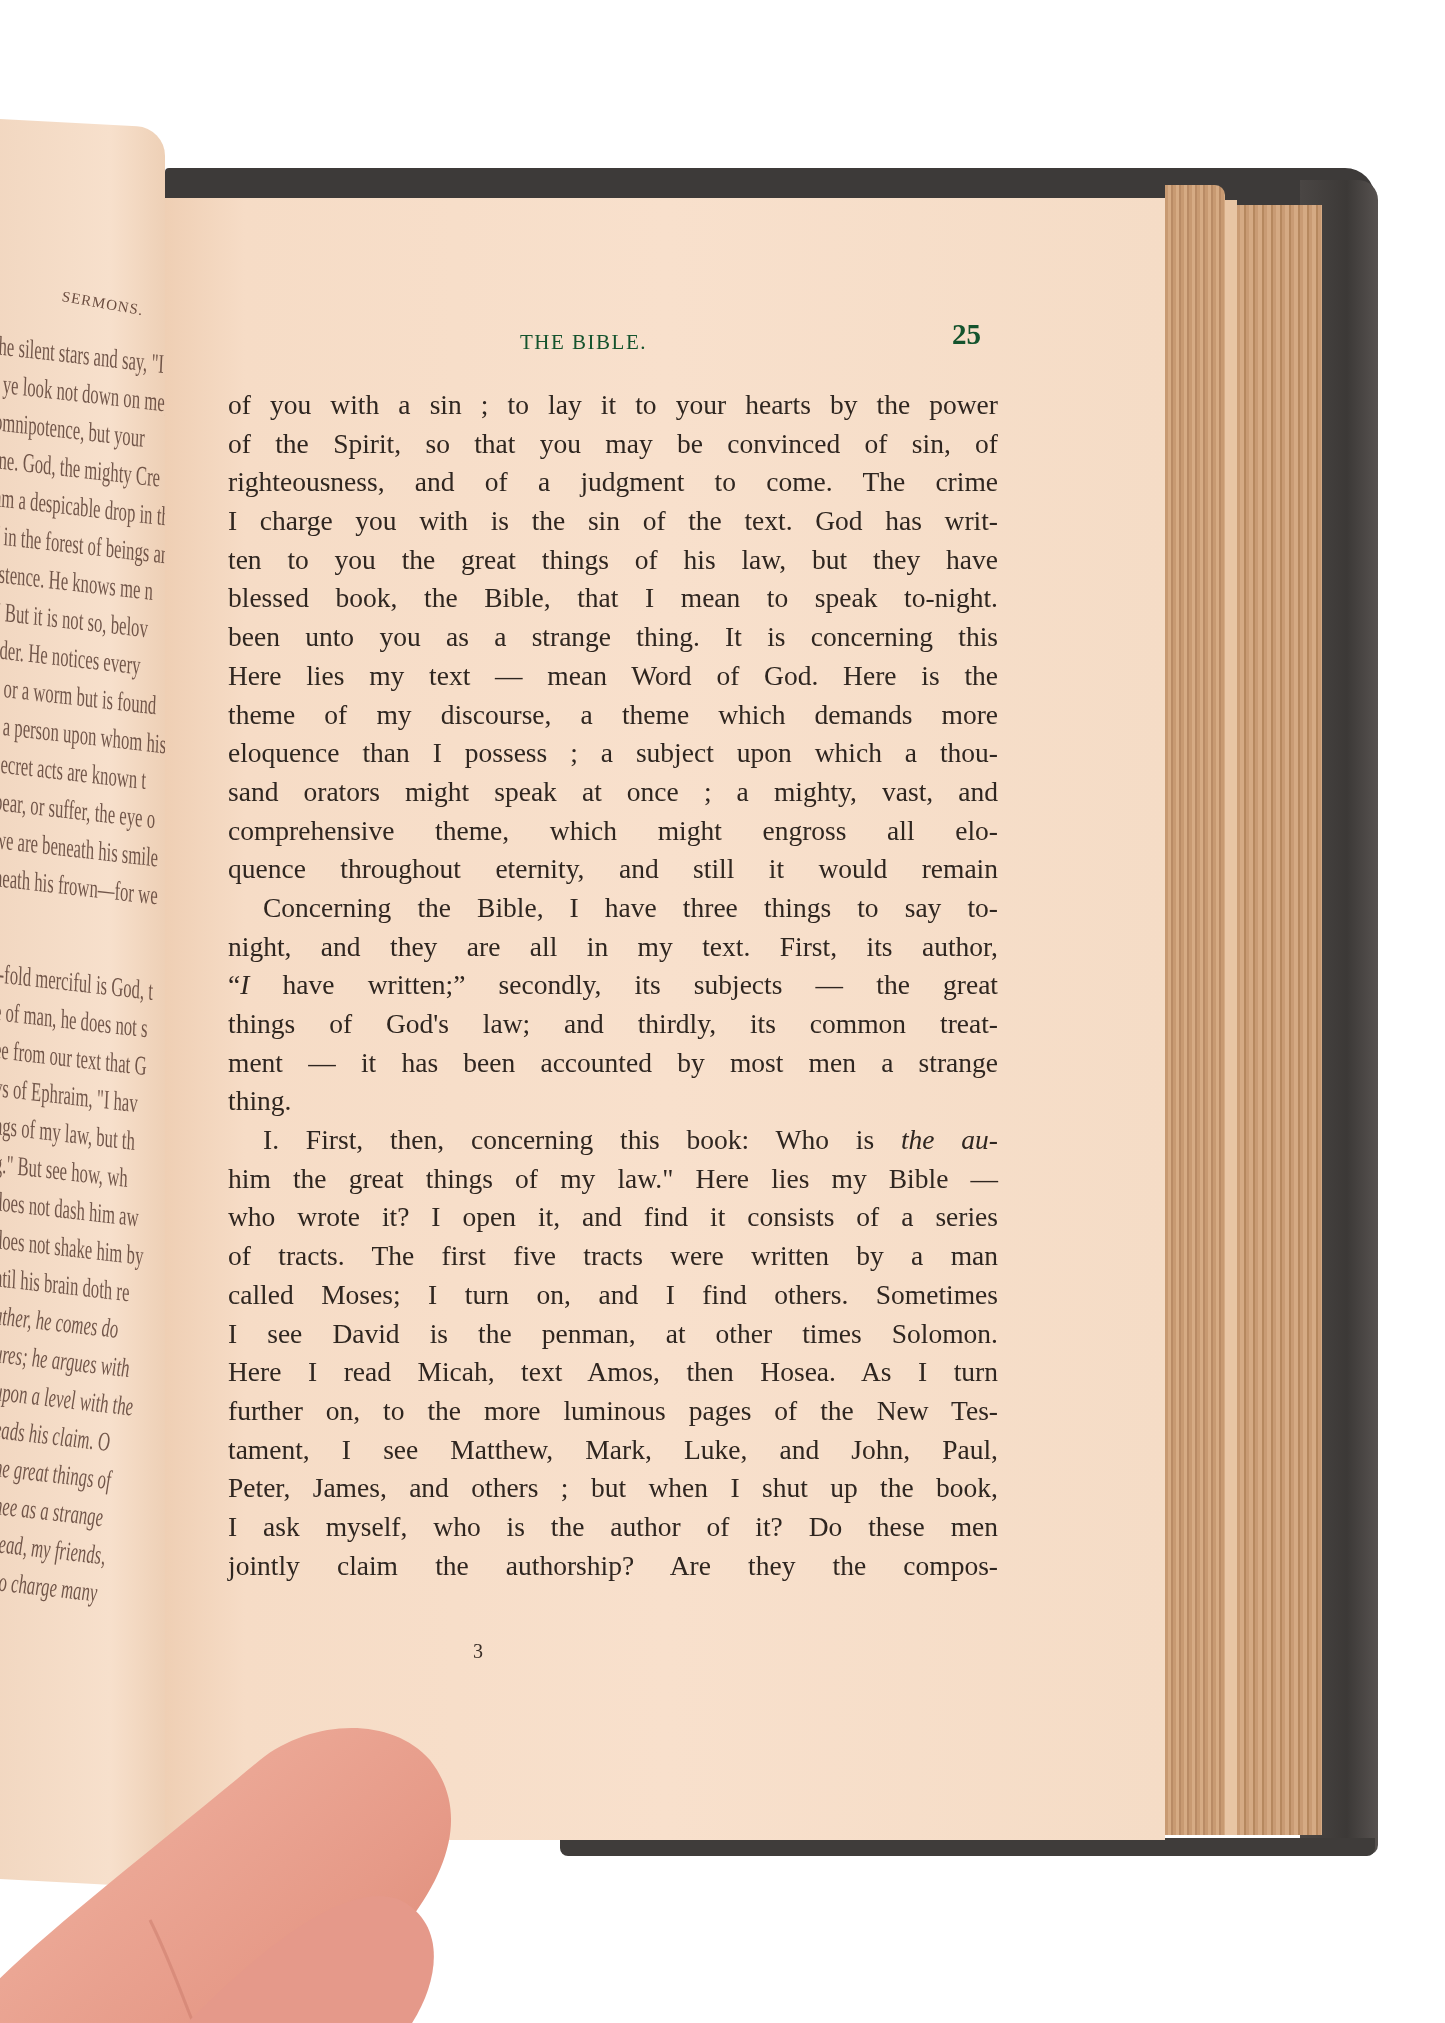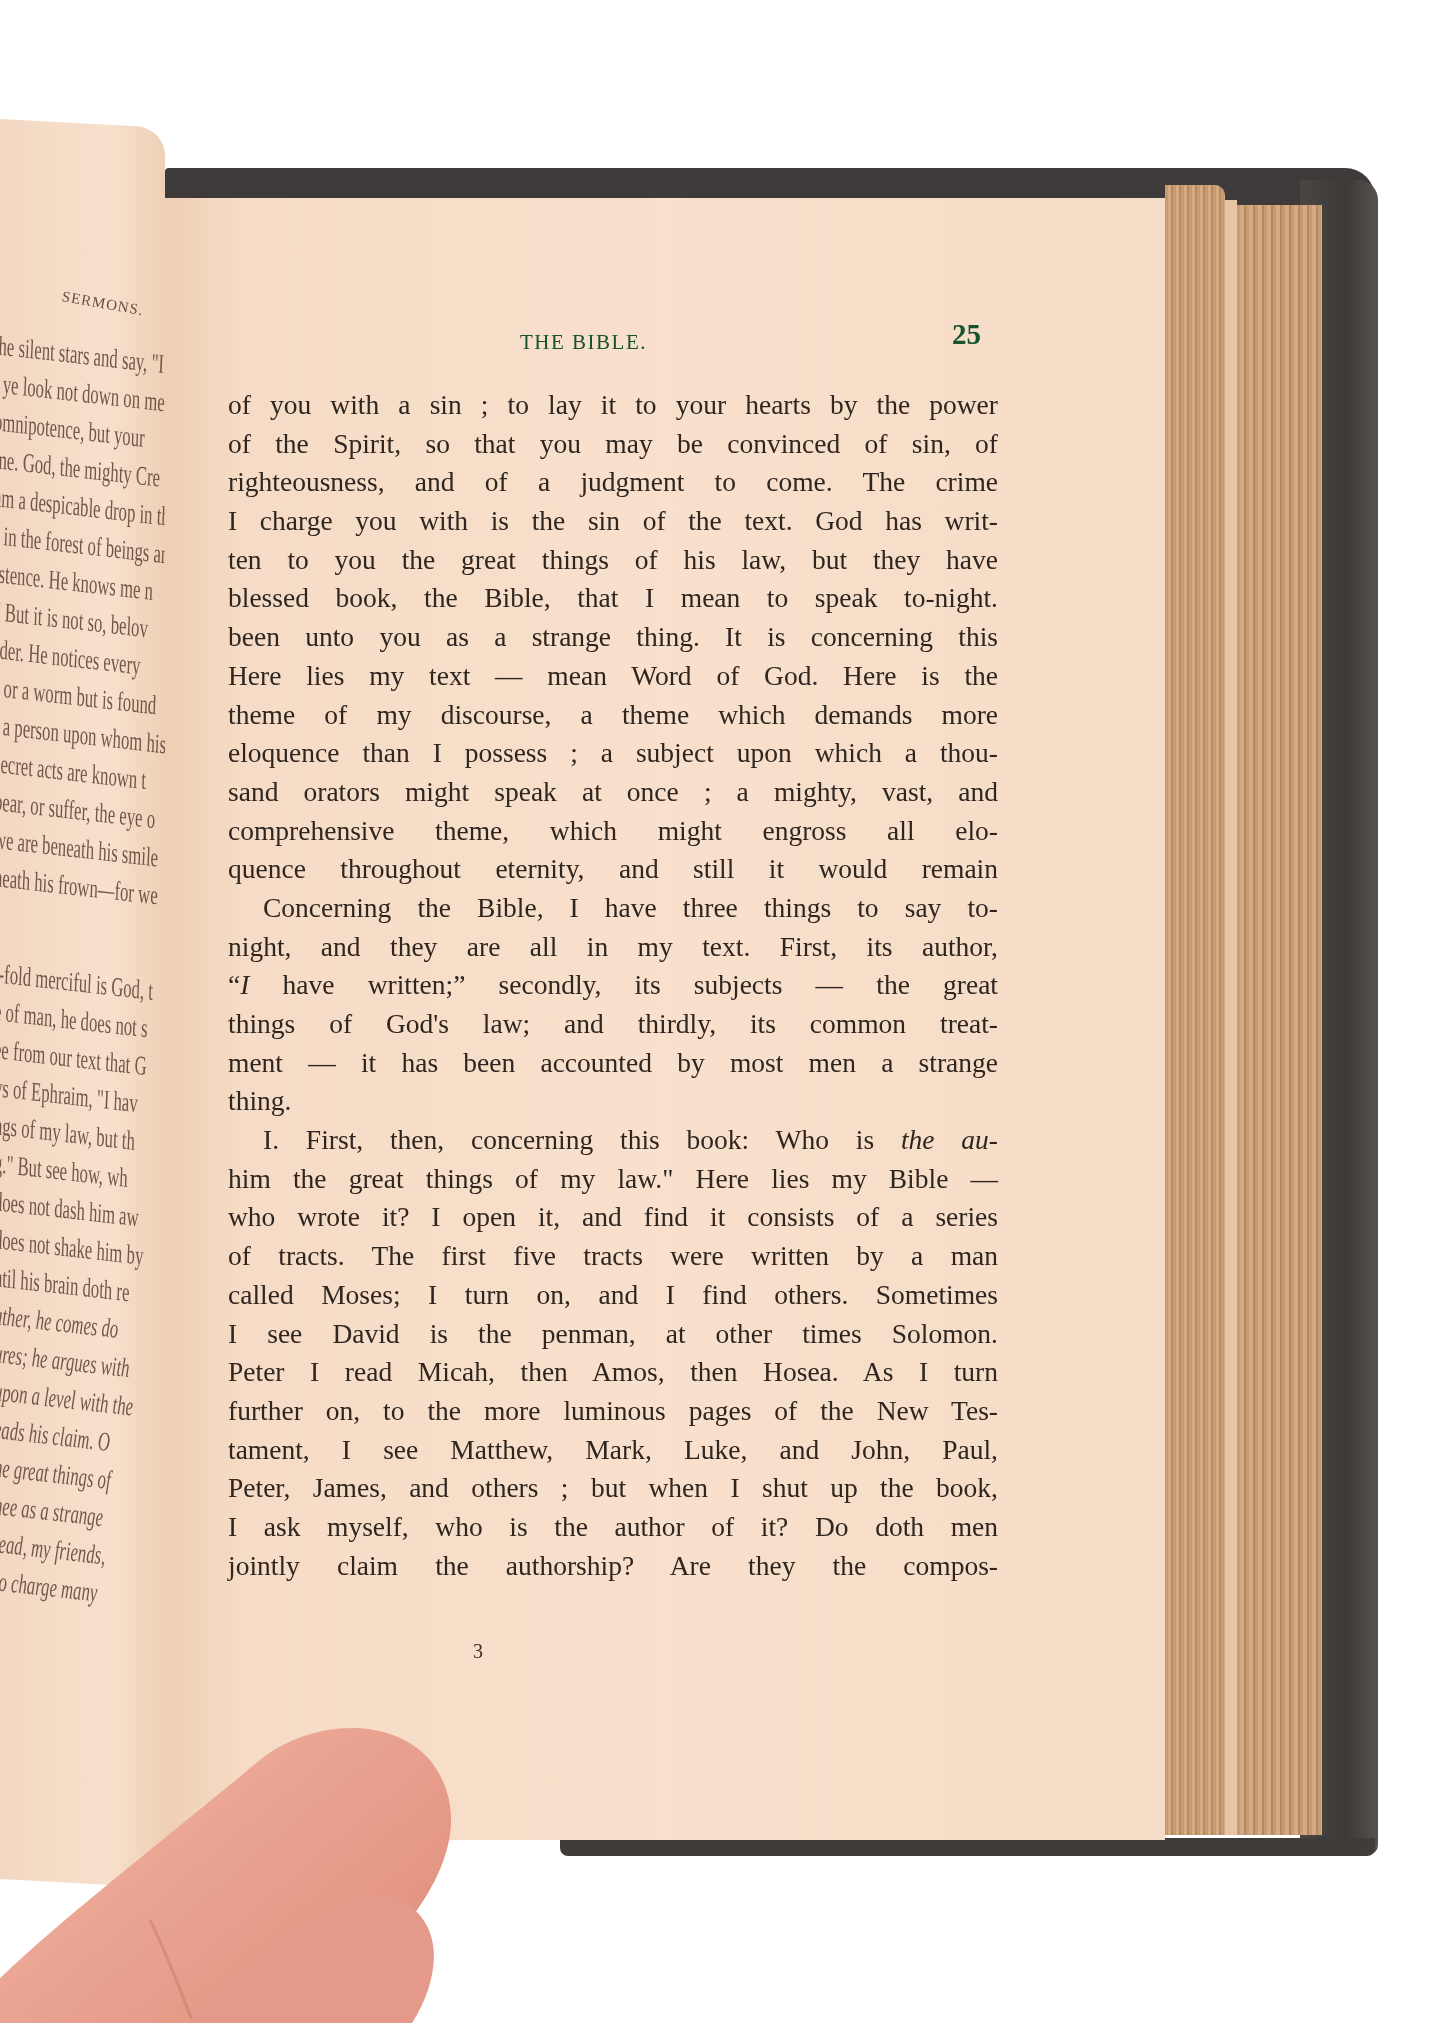--- a/index.html
+++ b/index.html
@@ -64,25 +64,25 @@
   <span class="ln"><span>“</span><i>I</i><span> have written;” </span> <span>secondly, its subjects — the great</span></span>
   <span class="ln">things of God's law; and thirdly, its common treat-</span>
   <span class="ln">ment — it has been accounted by most men a strange</span>
   <span class="ln last">thing.</span>
   <span class="ln ind"><span>I.  First, then, concerning this book:  Who is</span> <i>the au-</i></span>
   <span class="ln">him the great things of my law."  Here lies my Bible —</span>
   <span class="ln">who wrote it?  I open it, and find it consists of a series</span>
   <span class="ln">of tracts.  The first five tracts were written by a man</span>
   <span class="ln">called Moses; I turn on, and I find others.  Sometimes</span>
   <span class="ln">I see David is the penman, at other times Solomon.</span>
-  <span class="ln">Peter I read Micah, then Amos, then Hosea.  As I turn</span>
+  <span class="ln">Here I read Micah, text Amos, then Hosea.  As I turn</span>
   <span class="ln">further on, to the more luminous pages of the New Tes-</span>
   <span class="ln">tament, I see Matthew, Mark, Luke, and John, Paul,</span>
   <span class="ln">Peter, James, and others ; but when I shut up the book,</span>
-  <span class="ln">I ask myself, who is the author of it?  Do doth men</span>
+  <span class="ln">I ask myself, who is the author of it?  Do these men</span>
   <span class="ln">jointly claim the authorship?  Are they the compos-</span>
 </div>
 
 <div id="sig" class="abs">3</div>
 
 <div id="left-page" class="abs"></div>
 <div id="left-header" class="abs">SERMONS.</div>
 <div id="left-text" class="abs">
   <span class="lt" style="top:30px">the silent stars and say, "I</span>
   <span class="lt" style="top:68px">t ye look not down on me;</span>

